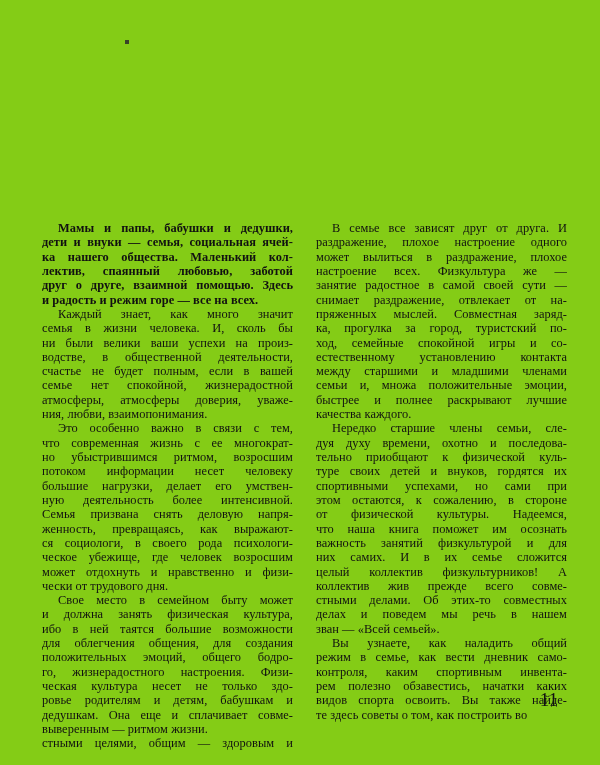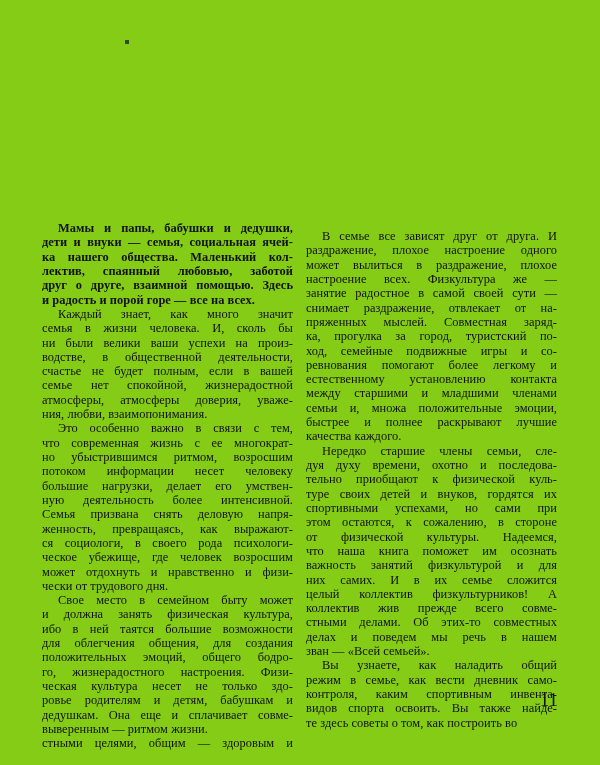--- a/index.html
+++ b/index.html
@@ -35,21 +35,21 @@
     width: 600px;
     height: 765px;
   }
 
   .col {
     position: absolute;
     top: 221px;
     width: 251px;
   }
   .col-left  { left: 42px; }
-  .col-right { left: 306px; margin-top: 8px; }
+  .col-right { left: 316px; }
 
   .para { margin: 0; }
 
   
   .line {
     display: block;
     font-size: 12.4px;
     line-height: 14.32px;
     letter-spacing: .05px;
     text-align: justify;
@@ -83,21 +83,21 @@
   <div class="speck"></div>
 
   <div class="columns">
     <div class="col col-left">
         <p class="para bold">
           <span class="line first">Мамы и папы, бабушки и дедушки,</span>
           <span class="line">дети и внуки — семья, социальная ячей-</span>
           <span class="line">ка нашего общества. Маленький кол-</span>
           <span class="line">лектив, спаянный любовью, заботой</span>
           <span class="line">друг о друге, взаимной помощью. Здесь</span>
-          <span class="line last">и радость и порой горе — все на всех.</span>
+          <span class="line last">и радость и режим горе — все на всех.</span>
         </p>
         <p class="para">
           <span class="line first">Каждый знает, как много значит</span>
           <span class="line">семья в жизни человека. И, сколь бы</span>
           <span class="line">ни были велики ваши успехи на произ-</span>
           <span class="line">водстве, в общественной деятельности,</span>
           <span class="line">счастье не будет полным, если в вашей</span>
           <span class="line">семье нет спокойной, жизнерадостной</span>
           <span class="line">атмосферы, атмосферы доверия, уваже-</span>
           <span class="line last">ния, любви, взаимопонимания.</span>
@@ -133,22 +133,21 @@
     <div class="col col-right">
         <p class="para">
           <span class="line first">В семье все зависят друг от друга. И</span>
           <span class="line">раздражение, плохое настроение одного</span>
           <span class="line">может вылиться в раздражение, плохое</span>
           <span class="line">настроение всех. Физкультура же —</span>
           <span class="line">занятие радостное в самой своей сути —</span>
           <span class="line">снимает раздражение, отвлекает от на-</span>
           <span class="line">пряженных мыслей. Совместная заряд-</span>
           <span class="line">ка, прогулка за город, туристский по-</span>
-          <span class="line">ход, семейные подвижные игры и со-</span>
-          <span class="line">ревнования помогают более легкому и</span>
+          <span class="line">ход, семейные спокойной игры и со-</span>
           <span class="line">естественному установлению контакта</span>
           <span class="line">между старшими и младшими членами</span>
           <span class="line">семьи и, множа положительные эмоции,</span>
           <span class="line">быстрее и полнее раскрывают лучшие</span>
           <span class="line last">качества каждого.</span>
         </p>
         <p class="para">
           <span class="line first">Нередко старшие члены семьи, сле-</span>
           <span class="line">дуя духу времени, охотно и последова-</span>
           <span class="line">тельно приобщают к физической куль-</span>
@@ -162,20 +161,21 @@
           <span class="line">целый коллектив физкультурников! А</span>
           <span class="line">коллектив жив прежде всего совме-</span>
           <span class="line">стными делами. Об этих-то совместных</span>
           <span class="line">делах и поведем мы речь в нашем</span>
           <span class="line last">зван — «Всей семьей».</span>
         </p>
         <p class="para">
           <span class="line first">Вы узнаете, как наладить общий</span>
           <span class="line">режим в семье, как вести дневник само-</span>
           <span class="line">контроля, каким спортивным инвента-</span>
+          <span class="line">рем полезно обзавестись, начатки каких</span>
           <span class="line">видов спорта освоить. Вы также найде-</span>
           <span class="line last">те здесь советы о том, как построить во</span>
         </p>
       </div>
   </div>
 
   <div class="page-number">11</div>
 
 </div>
 

